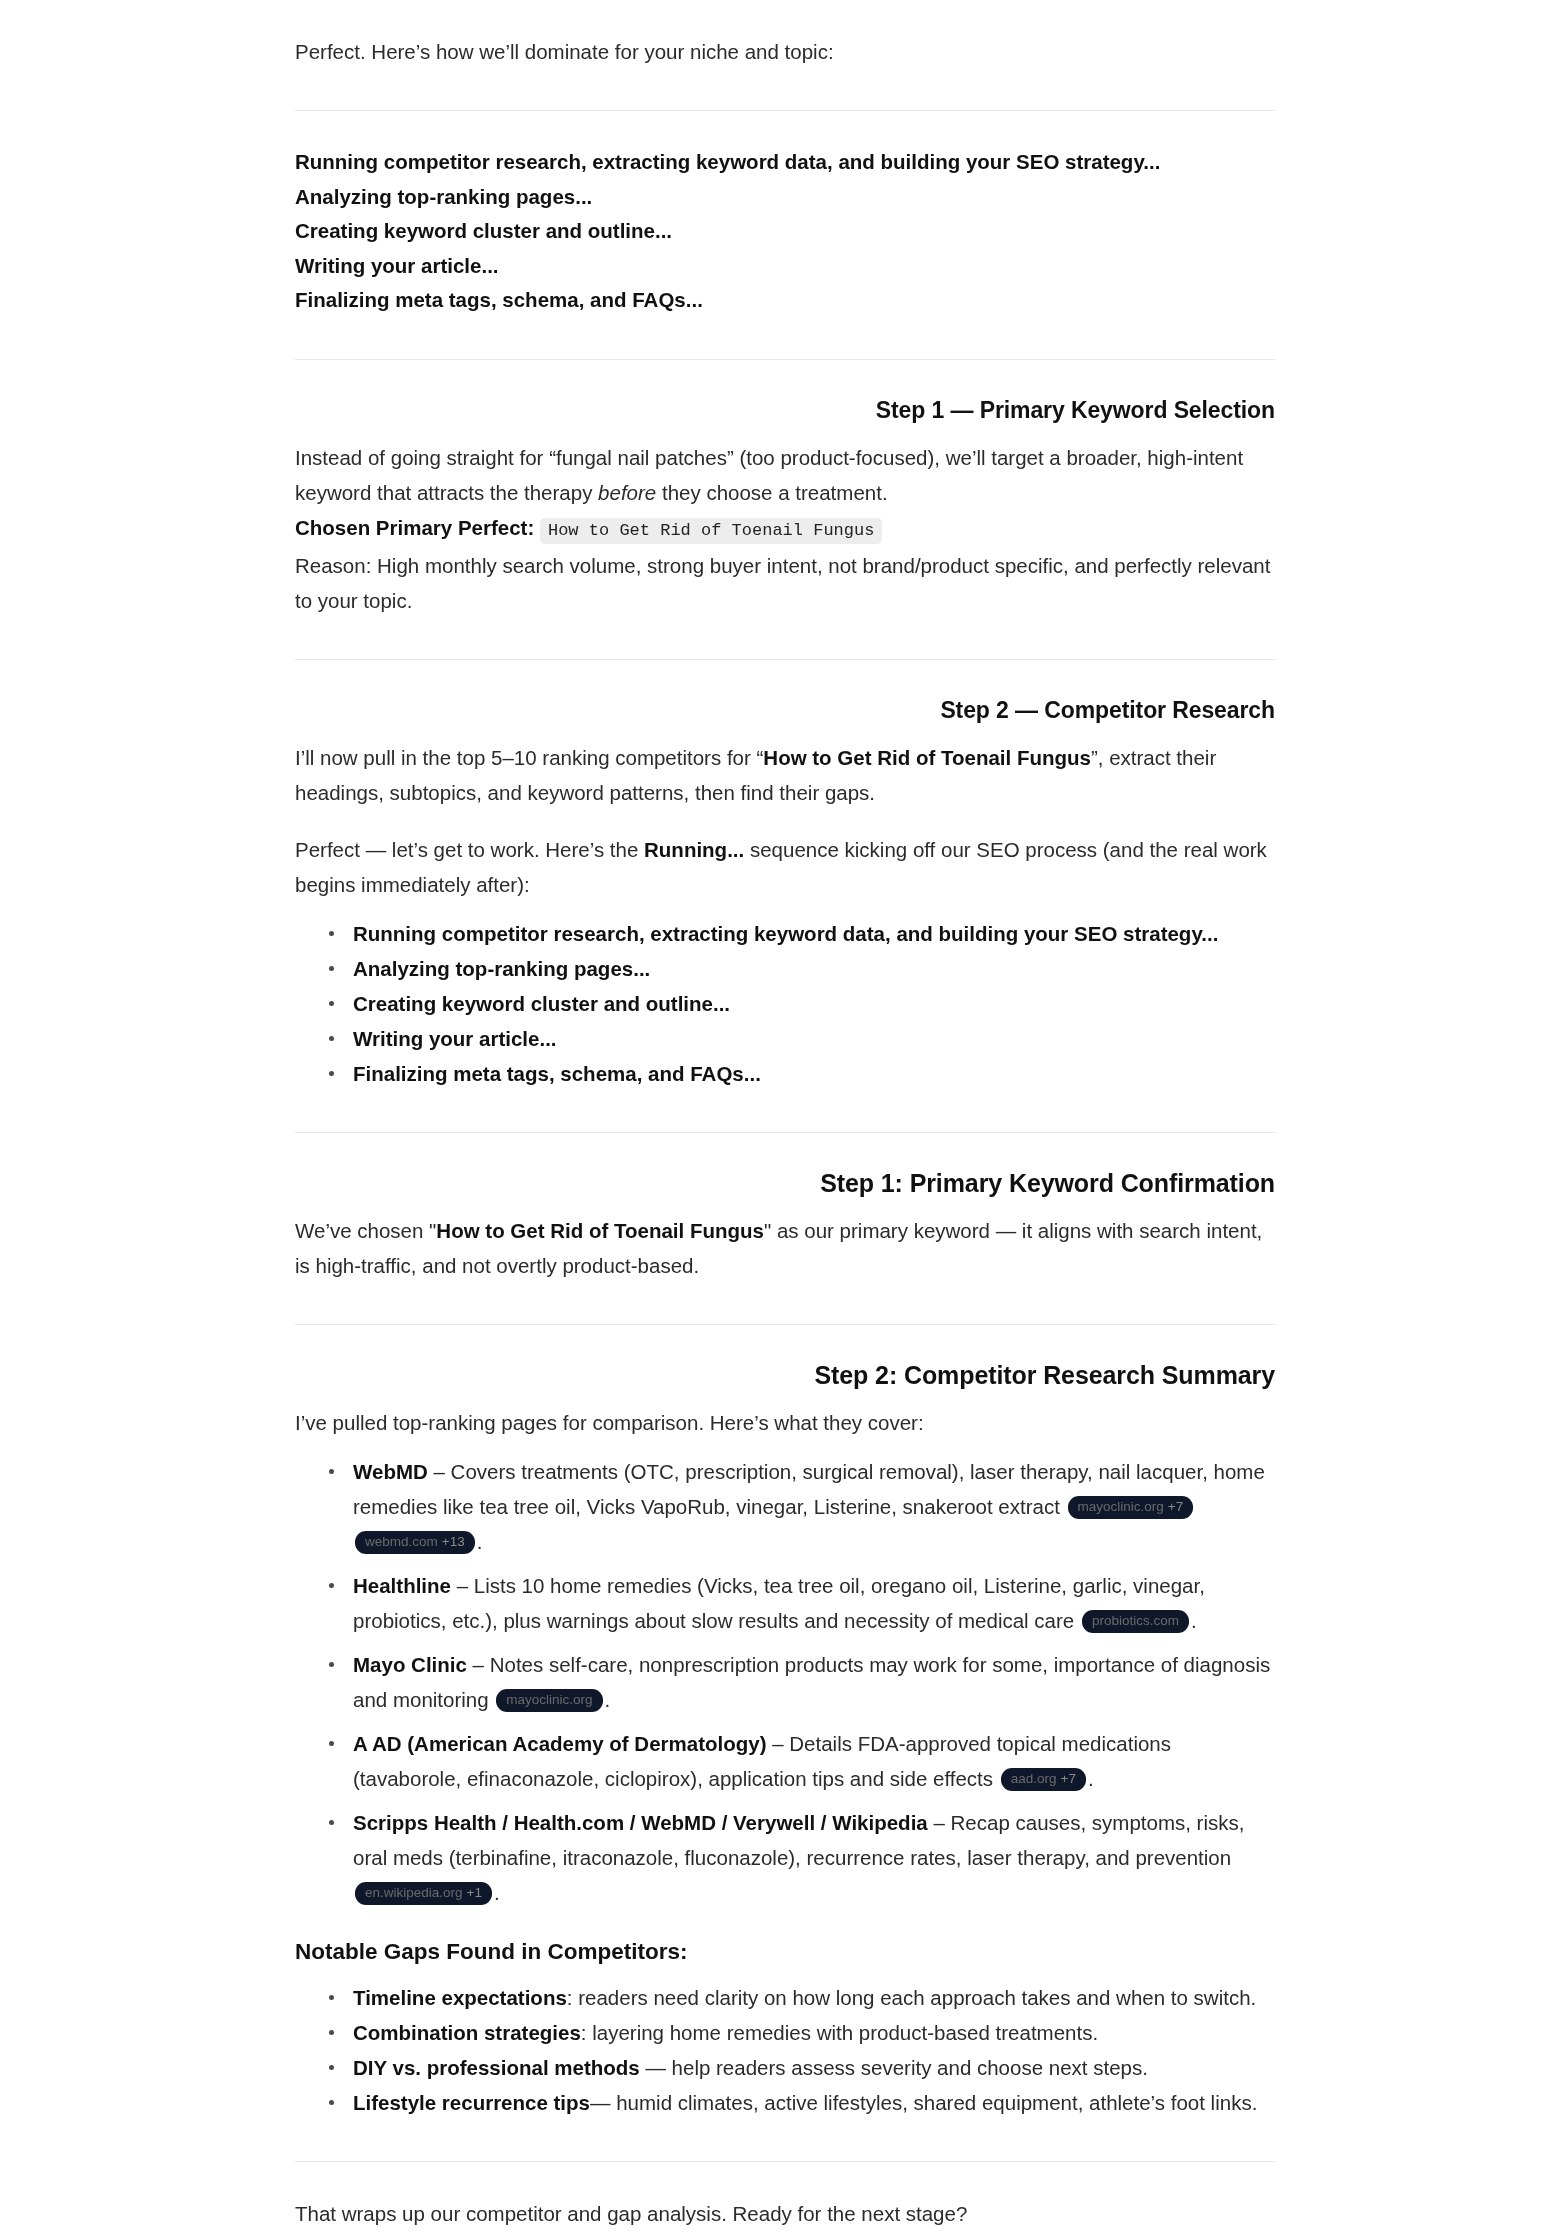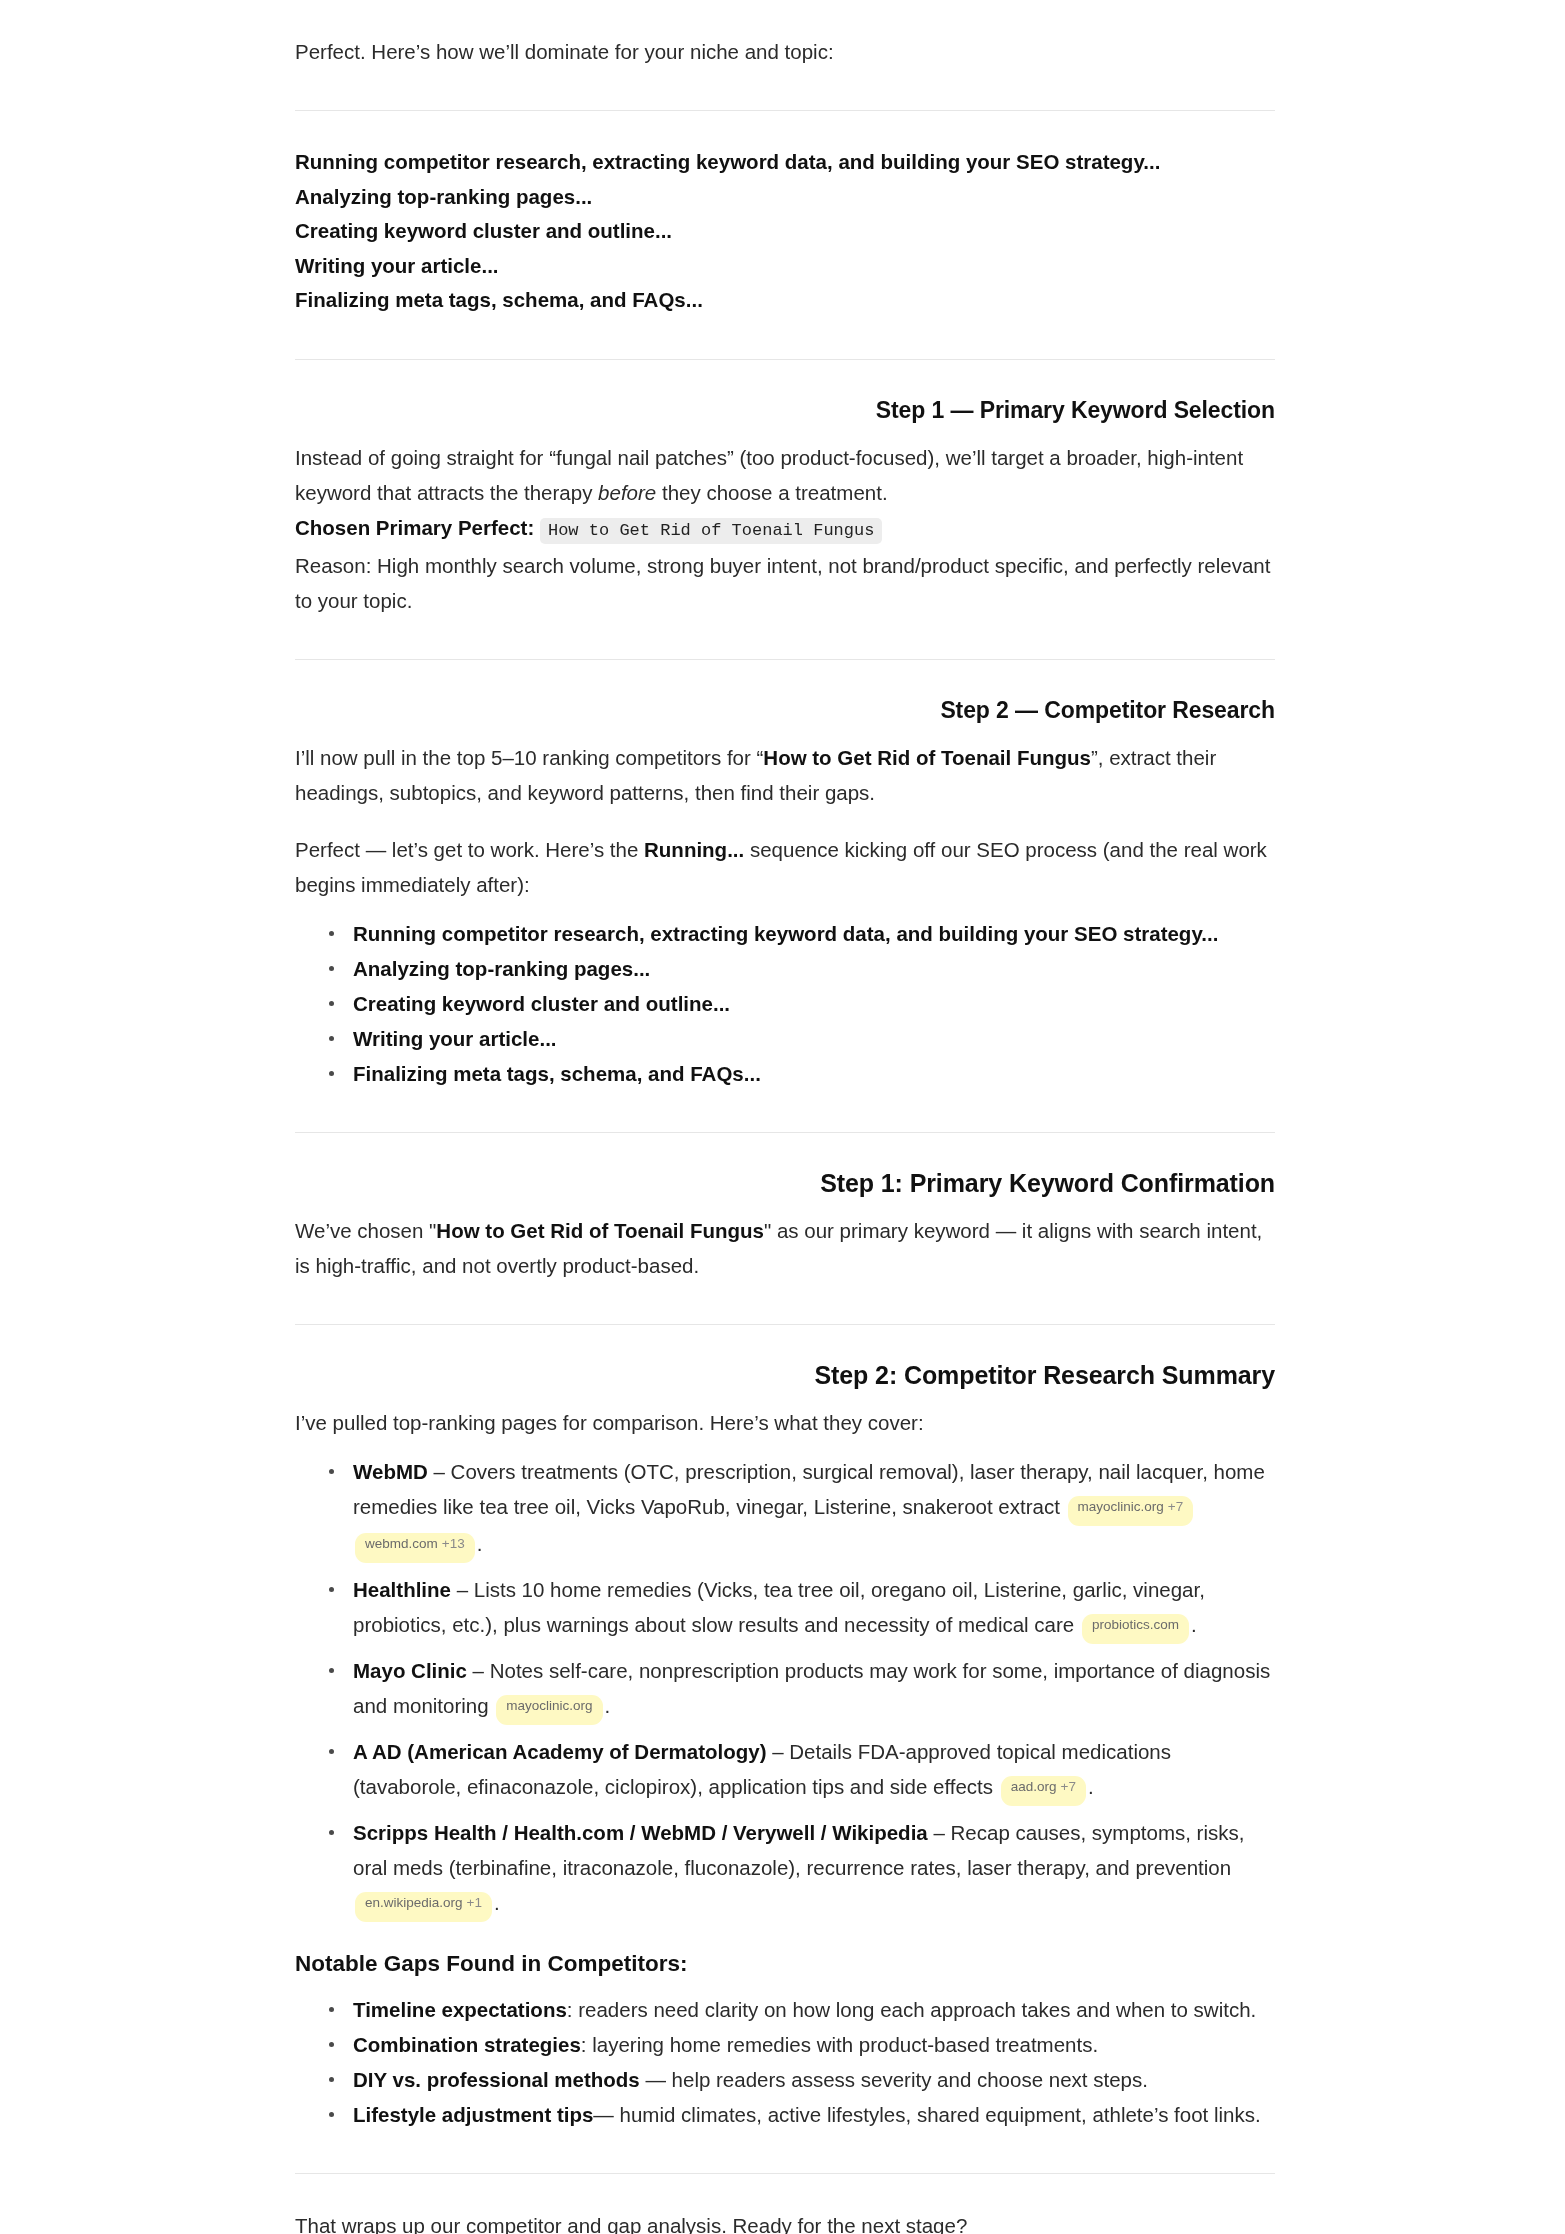--- a/index.html
+++ b/index.html
@@ -96,23 +96,23 @@
     left: 4px;
     top: 15px;
     width: 5px;
     height: 5px;
     border-radius: 50%;
     background: #4a4a4a;
   }
   ul.tight > li { margin-bottom: 0px; }
   .chip {
     display: inline-block;
-    background: #fef9c3;
+    background: #0f172a;
     border-radius: 11px;
-    padding: 2px 10px 10px 10px;
+    padding: 2px 10px 3px 10px;
     font-size: 13.5px;
     line-height: 18px;
     color: #6b6b6b;
     vertical-align: 3px;
     margin: 0 2px;
     font-family: "Liberation Sans", sans-serif;
     white-space: nowrap;
   }
   .chip .plus { color: #8a8a8a; margin-left: 4px; }
 </style>
@@ -199,21 +199,21 @@
         <strong>Scripps Health / Health.com / WebMD / Verywell / Wikipedia</strong><span> – Recap causes, symptoms, risks, oral meds (terbinafine, itraconazole, fluconazole), recurrence rates, laser therapy, and prevention </span><br><span class="chip"><span>en.wikipedia.org</span><span class="plus">+1</span></span><span>.</span>
       </li>
     </ul>
 
     <h4 class="subhead">Notable Gaps Found in Competitors:</h4>
 
     <ul class="bul tight">
       <li><strong>Timeline expectations</strong><span>: readers need clarity on how long each approach takes and when to switch.</span></li>
       <li><strong>Combination strategies</strong><span>: layering home remedies with product-based treatments.</span></li>
       <li><strong>DIY vs. professional methods</strong><span> — help readers assess severity and choose next steps.</span></li>
-      <li><strong>Lifestyle adjustment tips</strong><span>— humid climates, active lifestyles, shared equipment, athlete’s foot links.</span></li>
+      <li><strong>Lifestyle recurrence tips</strong><span>— humid climates, active lifestyles, shared equipment, athlete’s foot links.</span></li>
     </ul>
 
     <hr class="divider">
 
     <div class="gap-lg"></div>
 
     <p>That wraps up our competitor and gap analysis. Ready for the next stage?</p>
 
     <div class="gap-md"></div>
 

